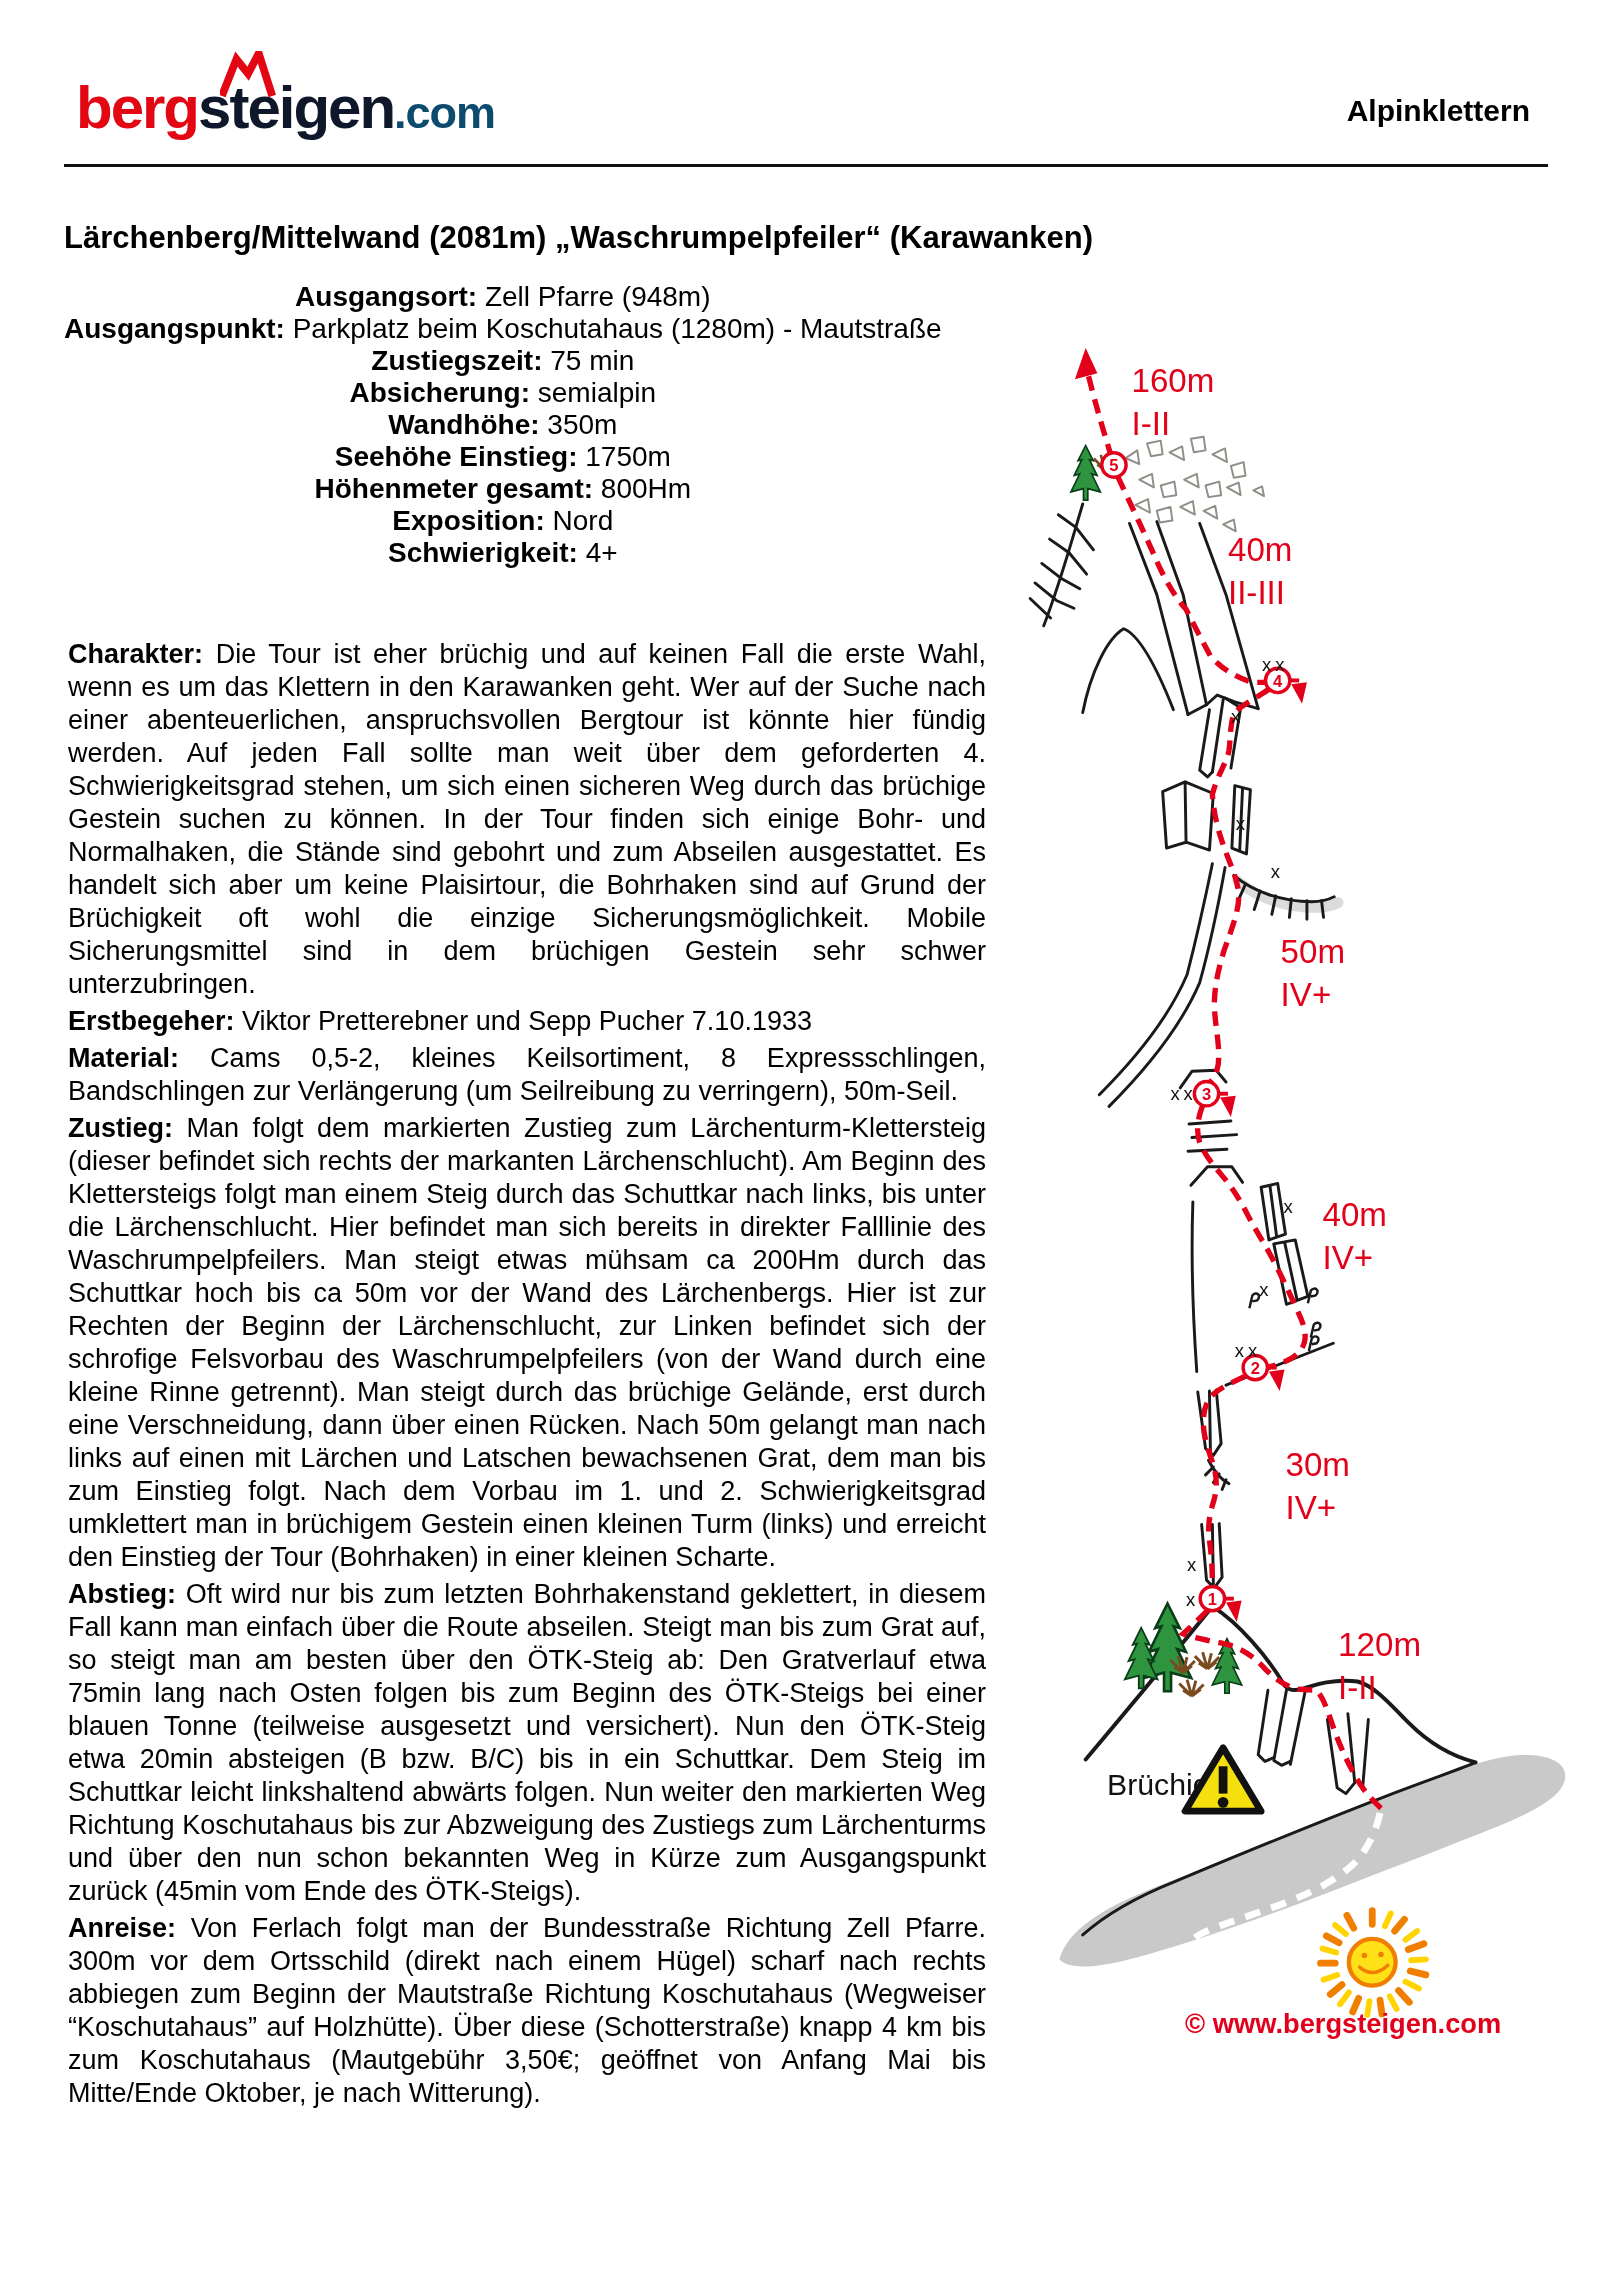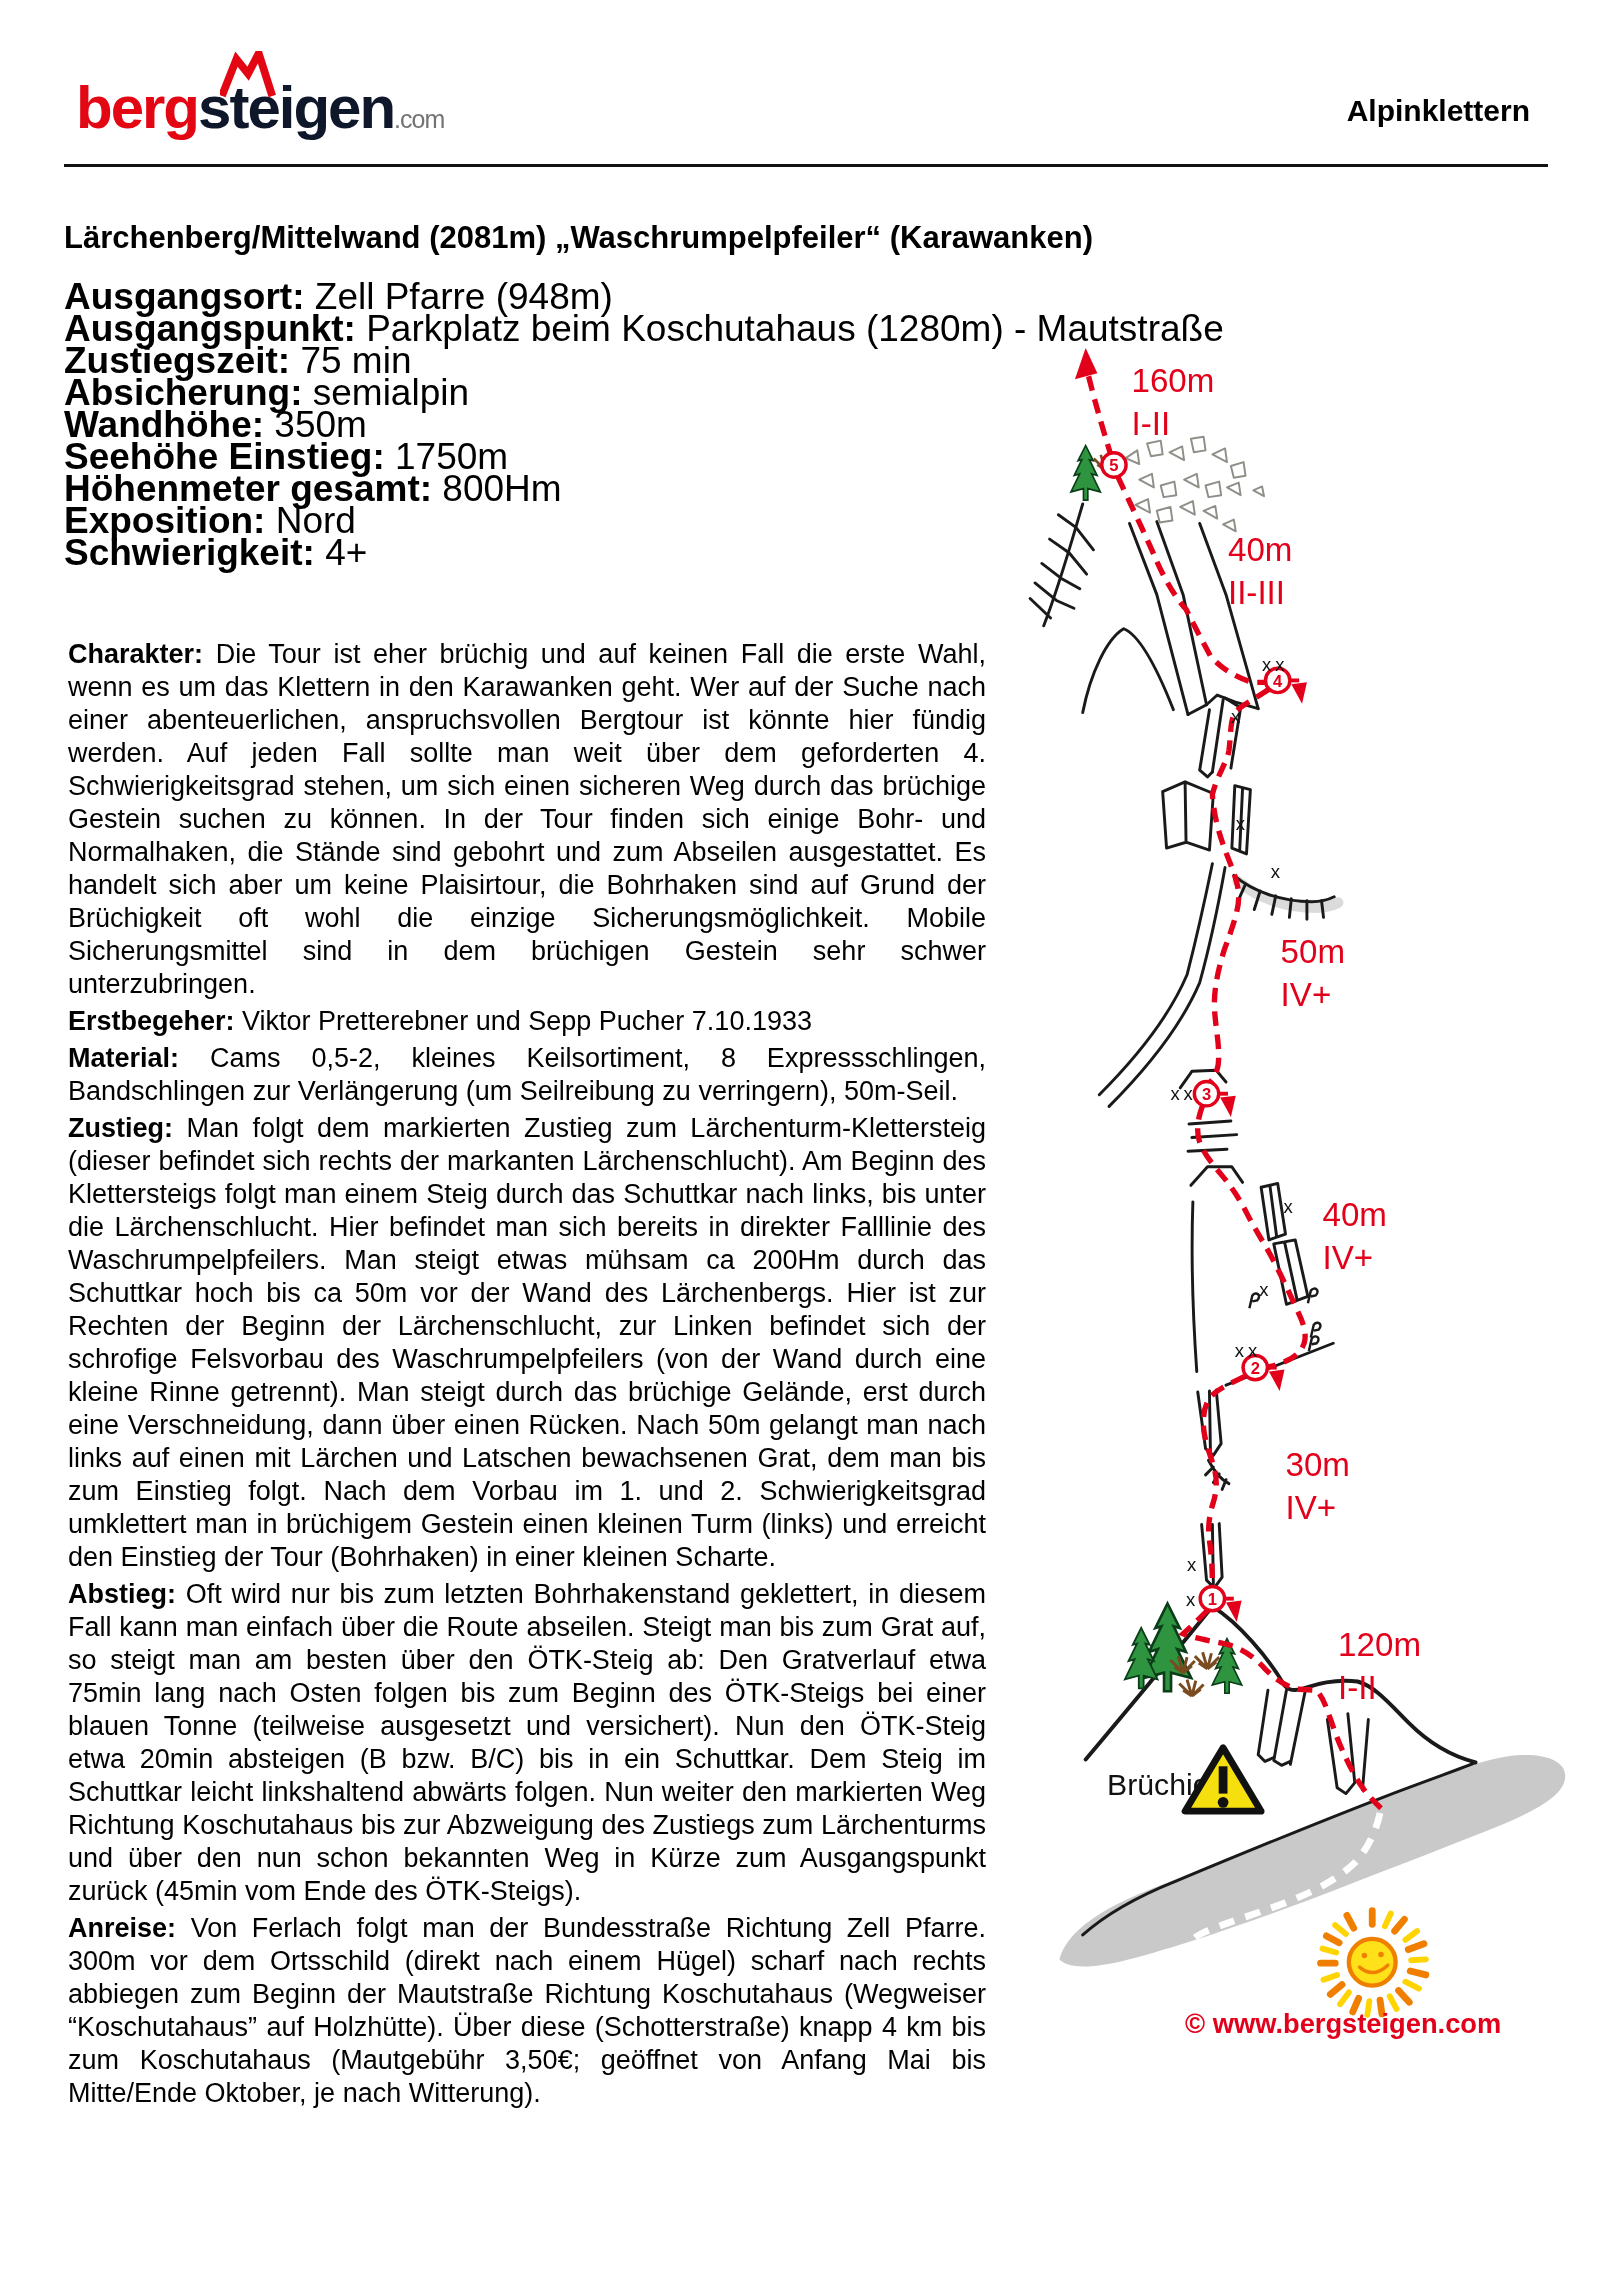--- a/index.html
+++ b/index.html
@@ -4,28 +4,28 @@
 <style>
   html,body{margin:0;padding:0;background:#888;}
   .page{position:relative;width:1613px;height:2294px;background:#ffffff;
         font-family:"Liberation Sans",sans-serif;color:#000;overflow:hidden;margin:0 auto;}
 
   
   .logo{position:absolute;left:76px;top:78px;white-space:nowrap;}
   .logo-text{font-weight:bold;font-size:60px;letter-spacing:-2px;line-height:1;}
   .logo-berg{color:#e30613;}
   .logo-steigen{color:#0f172a;}
-  .logo-com{color:#737373;font-size:25px;font-weight:normal;letter-spacing:-1px;}
+  .logo-com{color:#0c4a6e;font-size:45px;font-weight:bold;letter-spacing:-1px;}
   .logo-zigzag{position:absolute;left:144px;top:-27px;}
   .category{position:absolute;top:94px;right:83px;font-size:30px;font-weight:bold;}
   .rule{position:absolute;left:64px;top:164px;width:1484px;height:2.9px;background:#111;}
 
   .page-title{position:absolute;left:64px;top:199px;font-size:31px;font-weight:bold;white-space:nowrap;}
 
-  .details{position:absolute;left:64px;top:281px;font-size:37px;line-height:32px;}
+  .details{position:absolute;left:64px;top:281px;font-size:28px;line-height:32px;text-align:center;}
   .drow b{font-weight:bold;}
 
   .body-text{position:absolute;left:64px;top:634px;width:926px;font-size:27px;
              line-height:33px;text-align:justify;}
   .body-text p{margin:4px;}
   .body-text b{font-weight:bold;}
 
   .topo{position:absolute;left:995px;top:224px;width:618px;height:1872px;}
   .topo text{font-family:"Liberation Sans",sans-serif;}
   .rock{stroke:#1a1a1a;stroke-width:3;fill:none;stroke-linecap:round;stroke-linejoin:round;}

